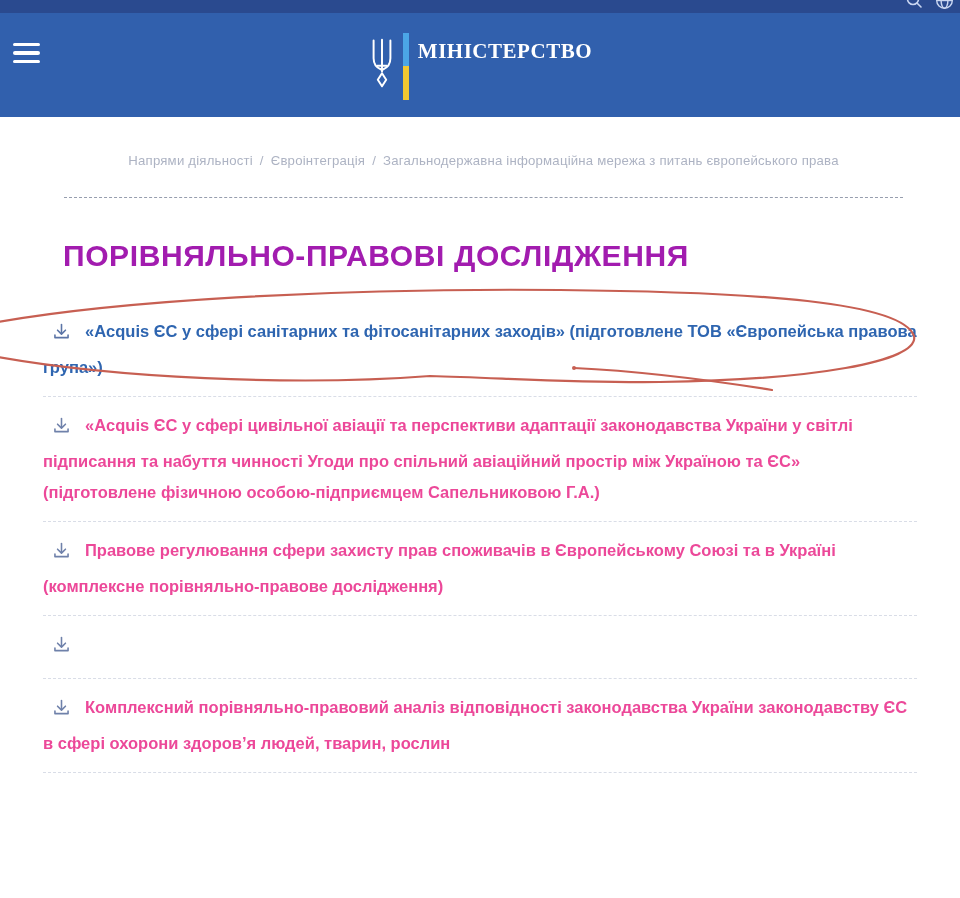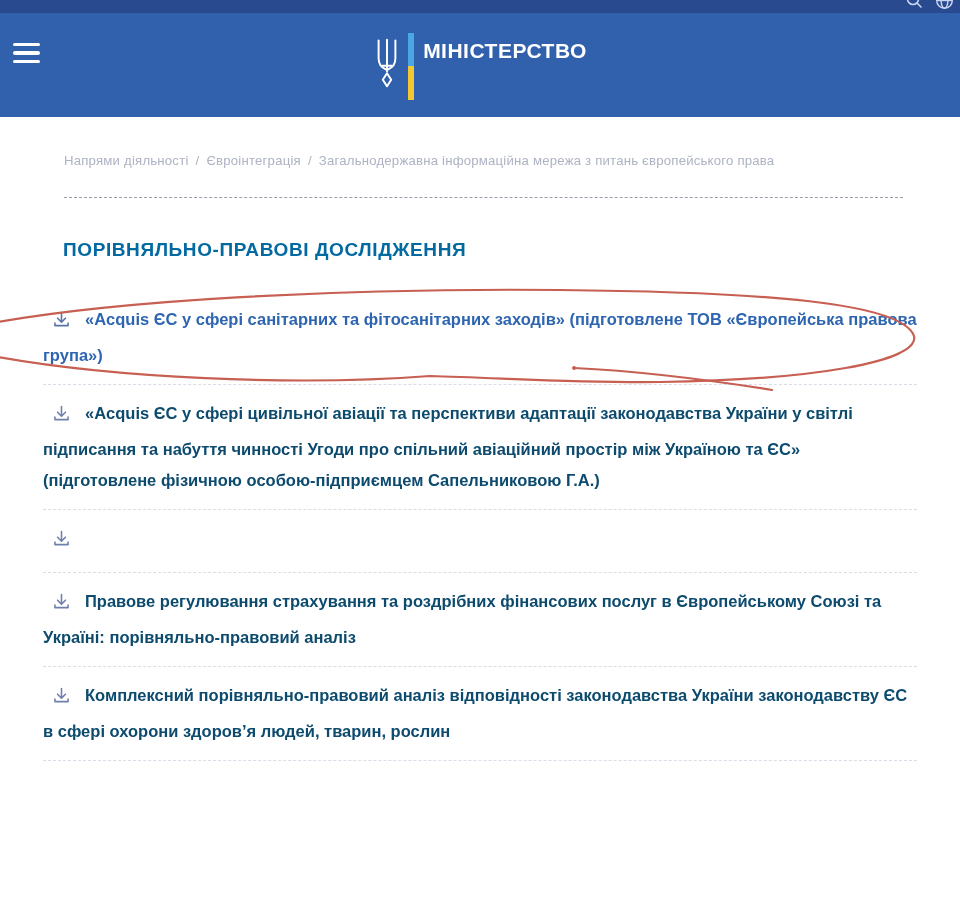--- a/index.html
+++ b/index.html
@@ -4,21 +4,21 @@
 <style>
   html,body{margin:0;padding:0;}
   body{
     width:960px;height:898px;position:relative;overflow:hidden;
     background:#ffffff;
     font-family:"Liberation Sans","DejaVu Sans",sans-serif;
     -webkit-font-smoothing:antialiased;
   }
   
   .header{
-    position:relative;height:117px;background:#3160ad;overflow:hidden;
+    position:relative;height:117px;background:#3160ad;overflow:hidden;font-family:Liberation Serif, serif;
   }
   .header .topstrip{
     position:absolute;top:0;left:0;right:0;height:13px;background:#2a4a8f;
   }
   .corner-icons{
     position:absolute;top:-9px;right:6px;display:flex;gap:12px;color:#c9d6f1;
   }
   .corner-icons svg{display:block;}
   .hamburger{
     position:absolute;left:13px;top:43px;width:27px;height:20px;
@@ -32,38 +32,38 @@
   .logo .flagbar{
     width:6px;height:67px;margin:0 9px 0 7px;
     background:linear-gradient(to bottom,#4ba6e6 0%,#4ba6e6 50%,#f2c832 50%,#f2c832 100%);
   }
   .logo .logo-text{
     color:#ffffff;font-weight:bold;font-size:21px;line-height:24px;
     letter-spacing:0.5px;margin-top:6px;
   }
   
   .breadcrumb{
-    margin:36px 57px 0 64px;text-align:left;
+    margin:36px 57px 0 64px;text-align:center;
     font-size:13.2px;color:#adb3c3;letter-spacing:0.2px;
   }
   .breadcrumb .crumb{cursor:pointer;}
   .breadcrumb .sep{margin:0 7px;color:#adb3c3;}
   .rule{
     margin:29px 57px 0 64px;height:0;border-top:1.6px dashed #979eae;
   }
   
   .page-title{
-    margin:41px 57px 12px 63px;color:#0369a1;font-weight:bold;
-    font-size:19px;letter-spacing:0.6px;
+    margin:41px 57px 12px 63px;color:#a21caf;font-weight:bold;
+    font-size:30px;letter-spacing:0.6px;
   }
   
   .doc-list{margin:30px 43px 0 43px;}
   .doc-row{
     padding:13px 0 13px 0;border-bottom:1px dashed #d9dde7;
-    font-size:16.5px;font-weight:bold;color:#0c4a6e;line-height:31px;cursor:pointer;
+    font-size:16.5px;font-weight:bold;color:#ec4899;line-height:31px;cursor:pointer;
   }
   .doc-row.highlighted{color:#2e65b0;}
   .doc-row .doc-icon{
     display:inline-block;vertical-align:-5px;margin:0 13px 0 8px;color:#6f81aa;
   }
   .doc-row.highlighted .doc-icon{color:#5b74a6;}
   .doc-row .doc-label{cursor:pointer;}
   
   .annotation{
     position:absolute;left:0;top:278px;width:960px;height:145px;
@@ -139,30 +139,30 @@
       </svg>
     </span><span class="doc-label">«Acquis ЄС у сфері цивільної авіації та перспективи адаптації законодавства України у світлі підписання та набуття чинності Угоди про спільний авіаційний простір між Україною та ЄС» (підготовлене фізичною особою-підприємцем Сапельниковою Г.А.)</span>
   </div>
     <div class="doc-row">
     <span class="doc-icon">
       <svg width="21" height="21" viewBox="0 0 24 24" fill="none" stroke="currentColor" stroke-width="1.8" stroke-linecap="round" stroke-linejoin="round">
         <path d="M12 4 v10"></path>
         <path d="M7.5 10.5 L12 15 l4.5 -4.5"></path>
         <path d="M4.5 16 v3 h15 v-3"></path>
       </svg>
-    </span>
+    </span><span class="doc-label">Правове регулювання сфери захисту прав споживачів в Європейському Союзі та в Україні (комплексне порівняльно-правове дослідження)</span>
   </div>
     <div class="doc-row">
     <span class="doc-icon">
       <svg width="21" height="21" viewBox="0 0 24 24" fill="none" stroke="currentColor" stroke-width="1.8" stroke-linecap="round" stroke-linejoin="round">
         <path d="M12 4 v10"></path>
         <path d="M7.5 10.5 L12 15 l4.5 -4.5"></path>
         <path d="M4.5 16 v3 h15 v-3"></path>
       </svg>
-    </span><span class="doc-label">Правове регулювання страхування та роздрібних фінансових послуг в Європейському Союзі та Україні: порівняльно-правовий аналіз</span>
+    </span>
   </div>
     <div class="doc-row">
     <span class="doc-icon">
       <svg width="21" height="21" viewBox="0 0 24 24" fill="none" stroke="currentColor" stroke-width="1.8" stroke-linecap="round" stroke-linejoin="round">
         <path d="M12 4 v10"></path>
         <path d="M7.5 10.5 L12 15 l4.5 -4.5"></path>
         <path d="M4.5 16 v3 h15 v-3"></path>
       </svg>
     </span><span class="doc-label">Комплексний порівняльно-правовий аналіз відповідності законодавства України законодавству ЄС в сфері охорони здоров’я людей, тварин, рослин</span>
   </div>

